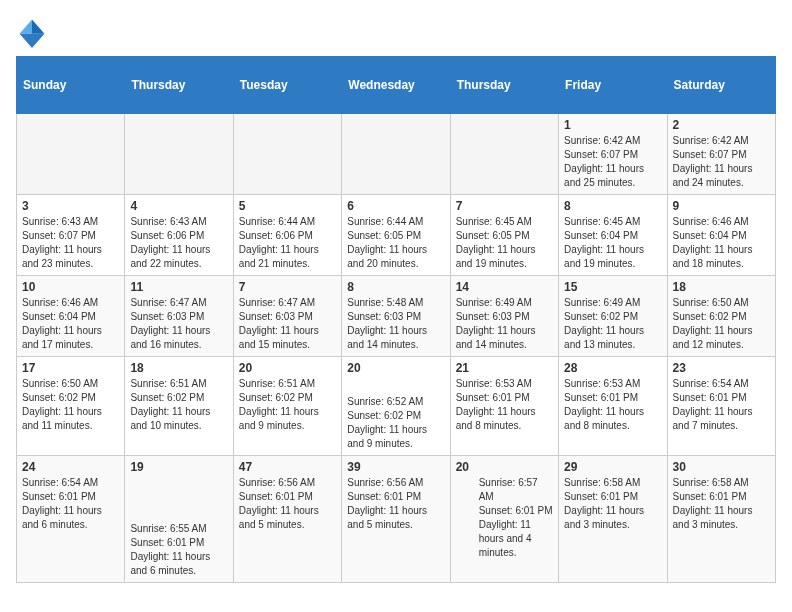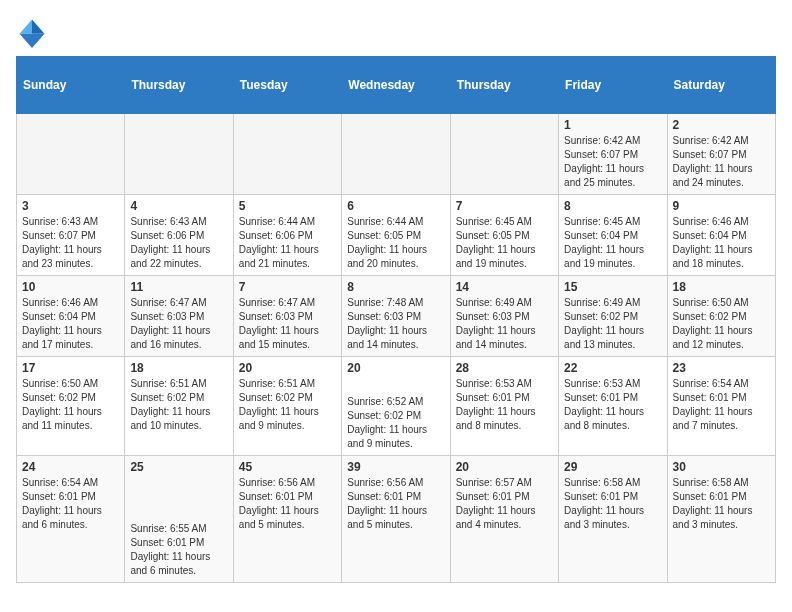--- a/index.html
+++ b/index.html
@@ -199,21 +199,21 @@
 Daylight: 11 hours and 16 minutes.</div>
         </td>
         <td>
           <span class="day-number">7</span>
           <div class="day-info" style="white-space: pre-line;">Sunrise: 6:47 AM
 Sunset: 6:03 PM
 Daylight: 11 hours and 15 minutes.</div>
         </td>
         <td>
           <span class="day-number">8</span>
-          <div class="day-info" style="white-space: pre-line;">Sunrise: 7:48 AM
+          <div class="day-info" style="white-space: pre-line;">Sunrise: 5:48 AM
 Sunset: 6:03 PM
 Daylight: 11 hours and 14 minutes.</div>
         </td>
         <td>
           <span class="day-number">14</span>
           <div class="day-info" style="white-space: pre-line;">Sunrise: 6:49 AM
 Sunset: 6:03 PM
 Daylight: 11 hours and 14 minutes.</div>
         </td>
         <td>
@@ -248,66 +248,66 @@
 Sunset: 6:02 PM
 Daylight: 11 hours and 9 minutes.</div>
         </td>
         <td>
           <span class="day-number">20</span>
           <div class="day-info" style="white-space: pre-line; margin-top: 20px;">Sunrise: 6:52 AM
 Sunset: 6:02 PM
 Daylight: 11 hours and 9 minutes.</div>
         </td>
         <td>
+          <span class="day-number">21</span>
+          <div class="day-info" style="white-space: pre-line;">Sunrise: 6:53 AM
+Sunset: 6:01 PM
+Daylight: 11 hours and 8 minutes.</div>
+        </td>
+        <td>
           <span class="day-number">28</span>
           <div class="day-info" style="white-space: pre-line;">Sunrise: 6:53 AM
 Sunset: 6:01 PM
 Daylight: 11 hours and 8 minutes.</div>
         </td>
         <td>
-          <span class="day-number">22</span>
-          <div class="day-info" style="white-space: pre-line;">Sunrise: 6:53 AM
-Sunset: 6:01 PM
-Daylight: 11 hours and 8 minutes.</div>
-        </td>
-        <td>
           <span class="day-number">23</span>
           <div class="day-info" style="white-space: pre-line;">Sunrise: 6:54 AM
 Sunset: 6:01 PM
 Daylight: 11 hours and 7 minutes.</div>
         </td>
       </tr>
       <tr>
         <td>
           <span class="day-number">24</span>
           <div class="day-info" style="white-space: pre-line;">Sunrise: 6:54 AM
 Sunset: 6:01 PM
 Daylight: 11 hours and 6 minutes.</div>
         </td>
         <td>
-          <span class="day-number">25</span>
+          <span class="day-number">19</span>
           <div class="day-info" style="white-space: pre-line; margin-top: 48px;">Sunrise: 6:55 AM
 Sunset: 6:01 PM
 Daylight: 11 hours and 6 minutes.</div>
         </td>
         <td>
-          <span class="day-number">45</span>
+          <span class="day-number">47</span>
           <div class="day-info" style="white-space: pre-line;">Sunrise: 6:56 AM
 Sunset: 6:01 PM
 Daylight: 11 hours and 5 minutes.</div>
         </td>
         <td>
           <span class="day-number">39</span>
           <div class="day-info" style="white-space: pre-line;">Sunrise: 6:56 AM
 Sunset: 6:01 PM
 Daylight: 11 hours and 5 minutes.</div>
         </td>
         <td>
           <span class="day-number">20</span>
-          <div class="day-info" style="white-space: pre-line;">Sunrise: 6:57 AM
+          <div class="day-info" style="white-space: pre-line; margin-left: 23px;">Sunrise: 6:57 AM
 Sunset: 6:01 PM
 Daylight: 11 hours and 4 minutes.</div>
         </td>
         <td>
           <span class="day-number">29</span>
           <div class="day-info" style="white-space: pre-line;">Sunrise: 6:58 AM
 Sunset: 6:01 PM
 Daylight: 11 hours and 3 minutes.</div>
         </td>
         <td>

